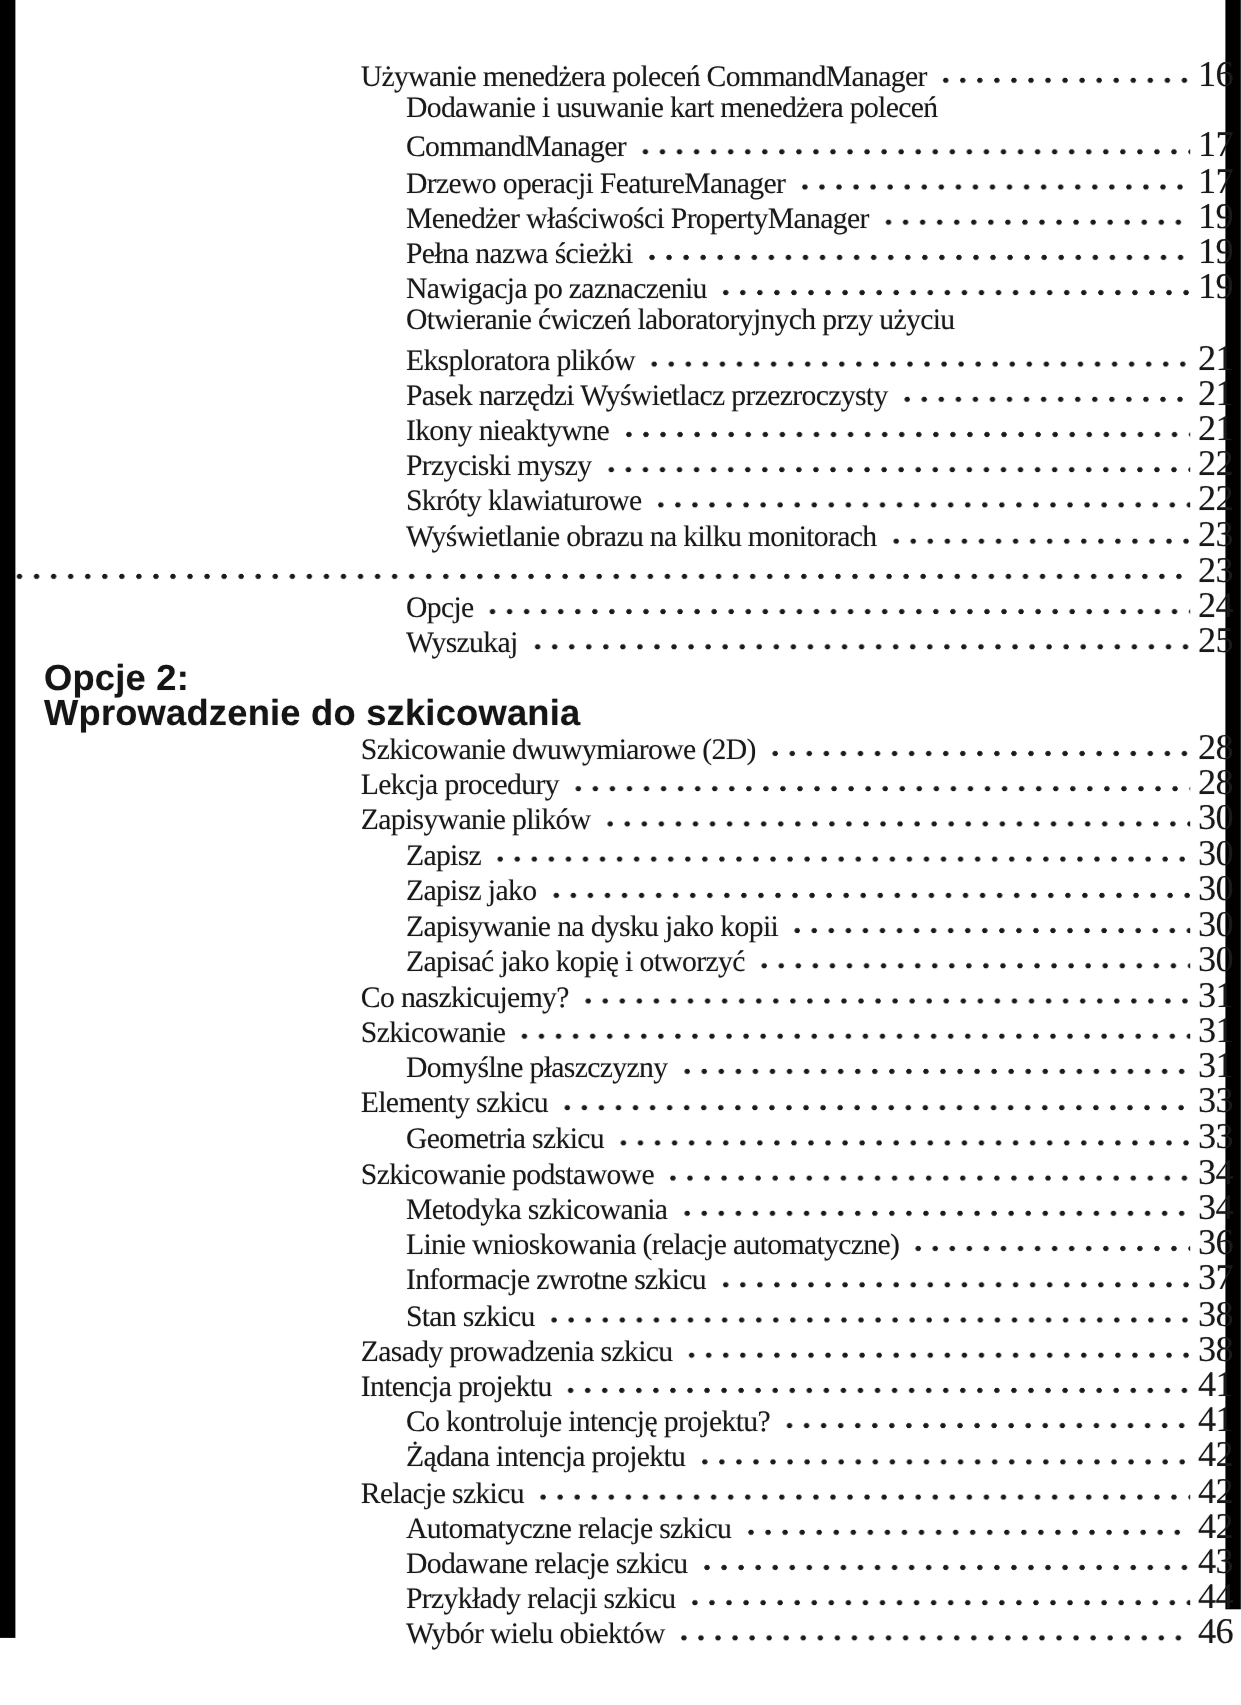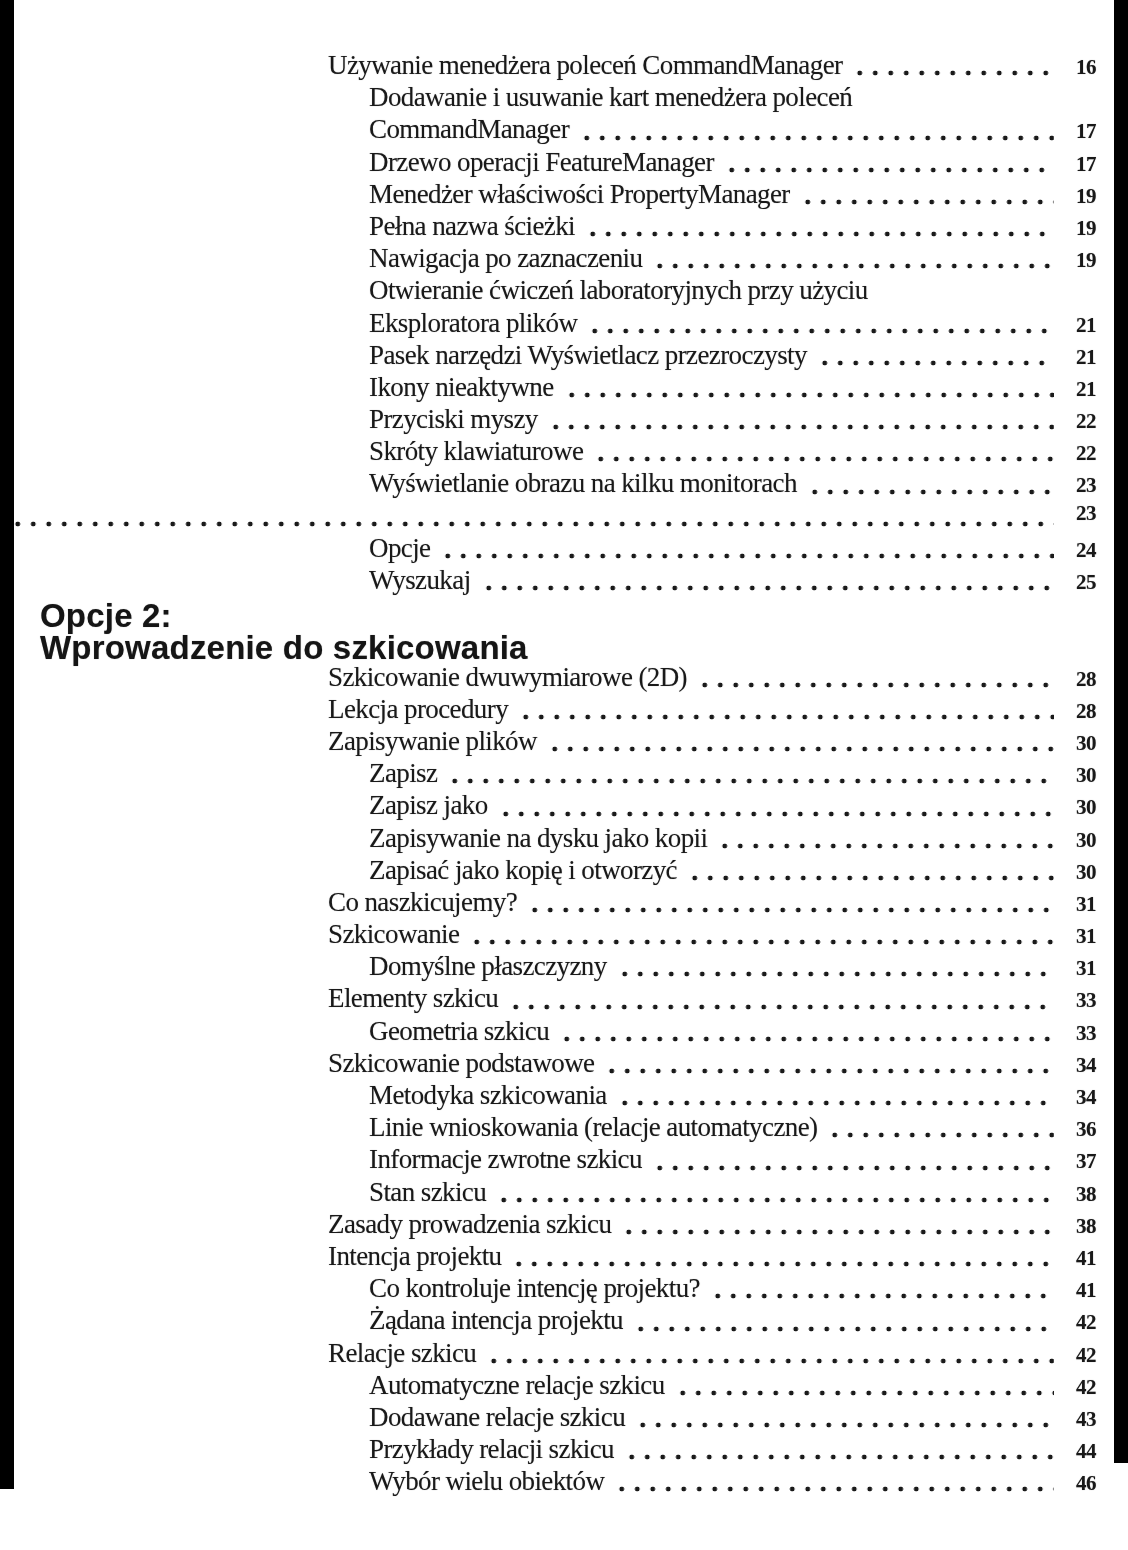--- a/index.html
+++ b/index.html
@@ -26,21 +26,21 @@
     position: absolute;
     left: 0;
     top: 50px;
     width: 1128px;
   }
   .row {
     height: 32.2px;
     display: flex;
     align-items: baseline;
     box-sizing: border-box;
-    padding-right: 32px;
+    padding-right: 4px;
     white-space: nowrap;
   }
   .row .t {
     font-size: 27px;
     color: #191919;
     letter-spacing: -0.6px;
     text-shadow: 0 0 1px rgba(20,20,20,0.35);
     flex: 0 0 auto;
   }
   .row.indent-1 .t { margin-left: 328px; }
@@ -51,26 +51,25 @@
     align-self: stretch;
     margin: 0 4px 0 8px;
     background-image: radial-gradient(circle, #1a1a1a 2.1px, rgba(0,0,0,0) 2.7px);
     background-size: 15.5px 6px;
     background-repeat: repeat-x;
     background-position: left 2px bottom 6px;
   }
   .pg {
     flex: 0 0 auto;
     width: 38px;
-    text-align: right;
-    font-size: 21px;
+    text-align: center;
+    font-size: 33px;
     color: #191919;
     letter-spacing: -0.5px;
     text-shadow: 0 0 1px rgba(20,20,20,0.35);
-    font-weight: bold;
   }
 
   .row.heading .t {
     margin-left: 40px;
     font-family: "Liberation Sans", "DejaVu Sans", sans-serif;
     font-weight: bold;
     font-size: 33px;
     letter-spacing: 0.2px;
     color: #151515;
     text-shadow: 0 0 1px rgba(20,20,20,0.4);

